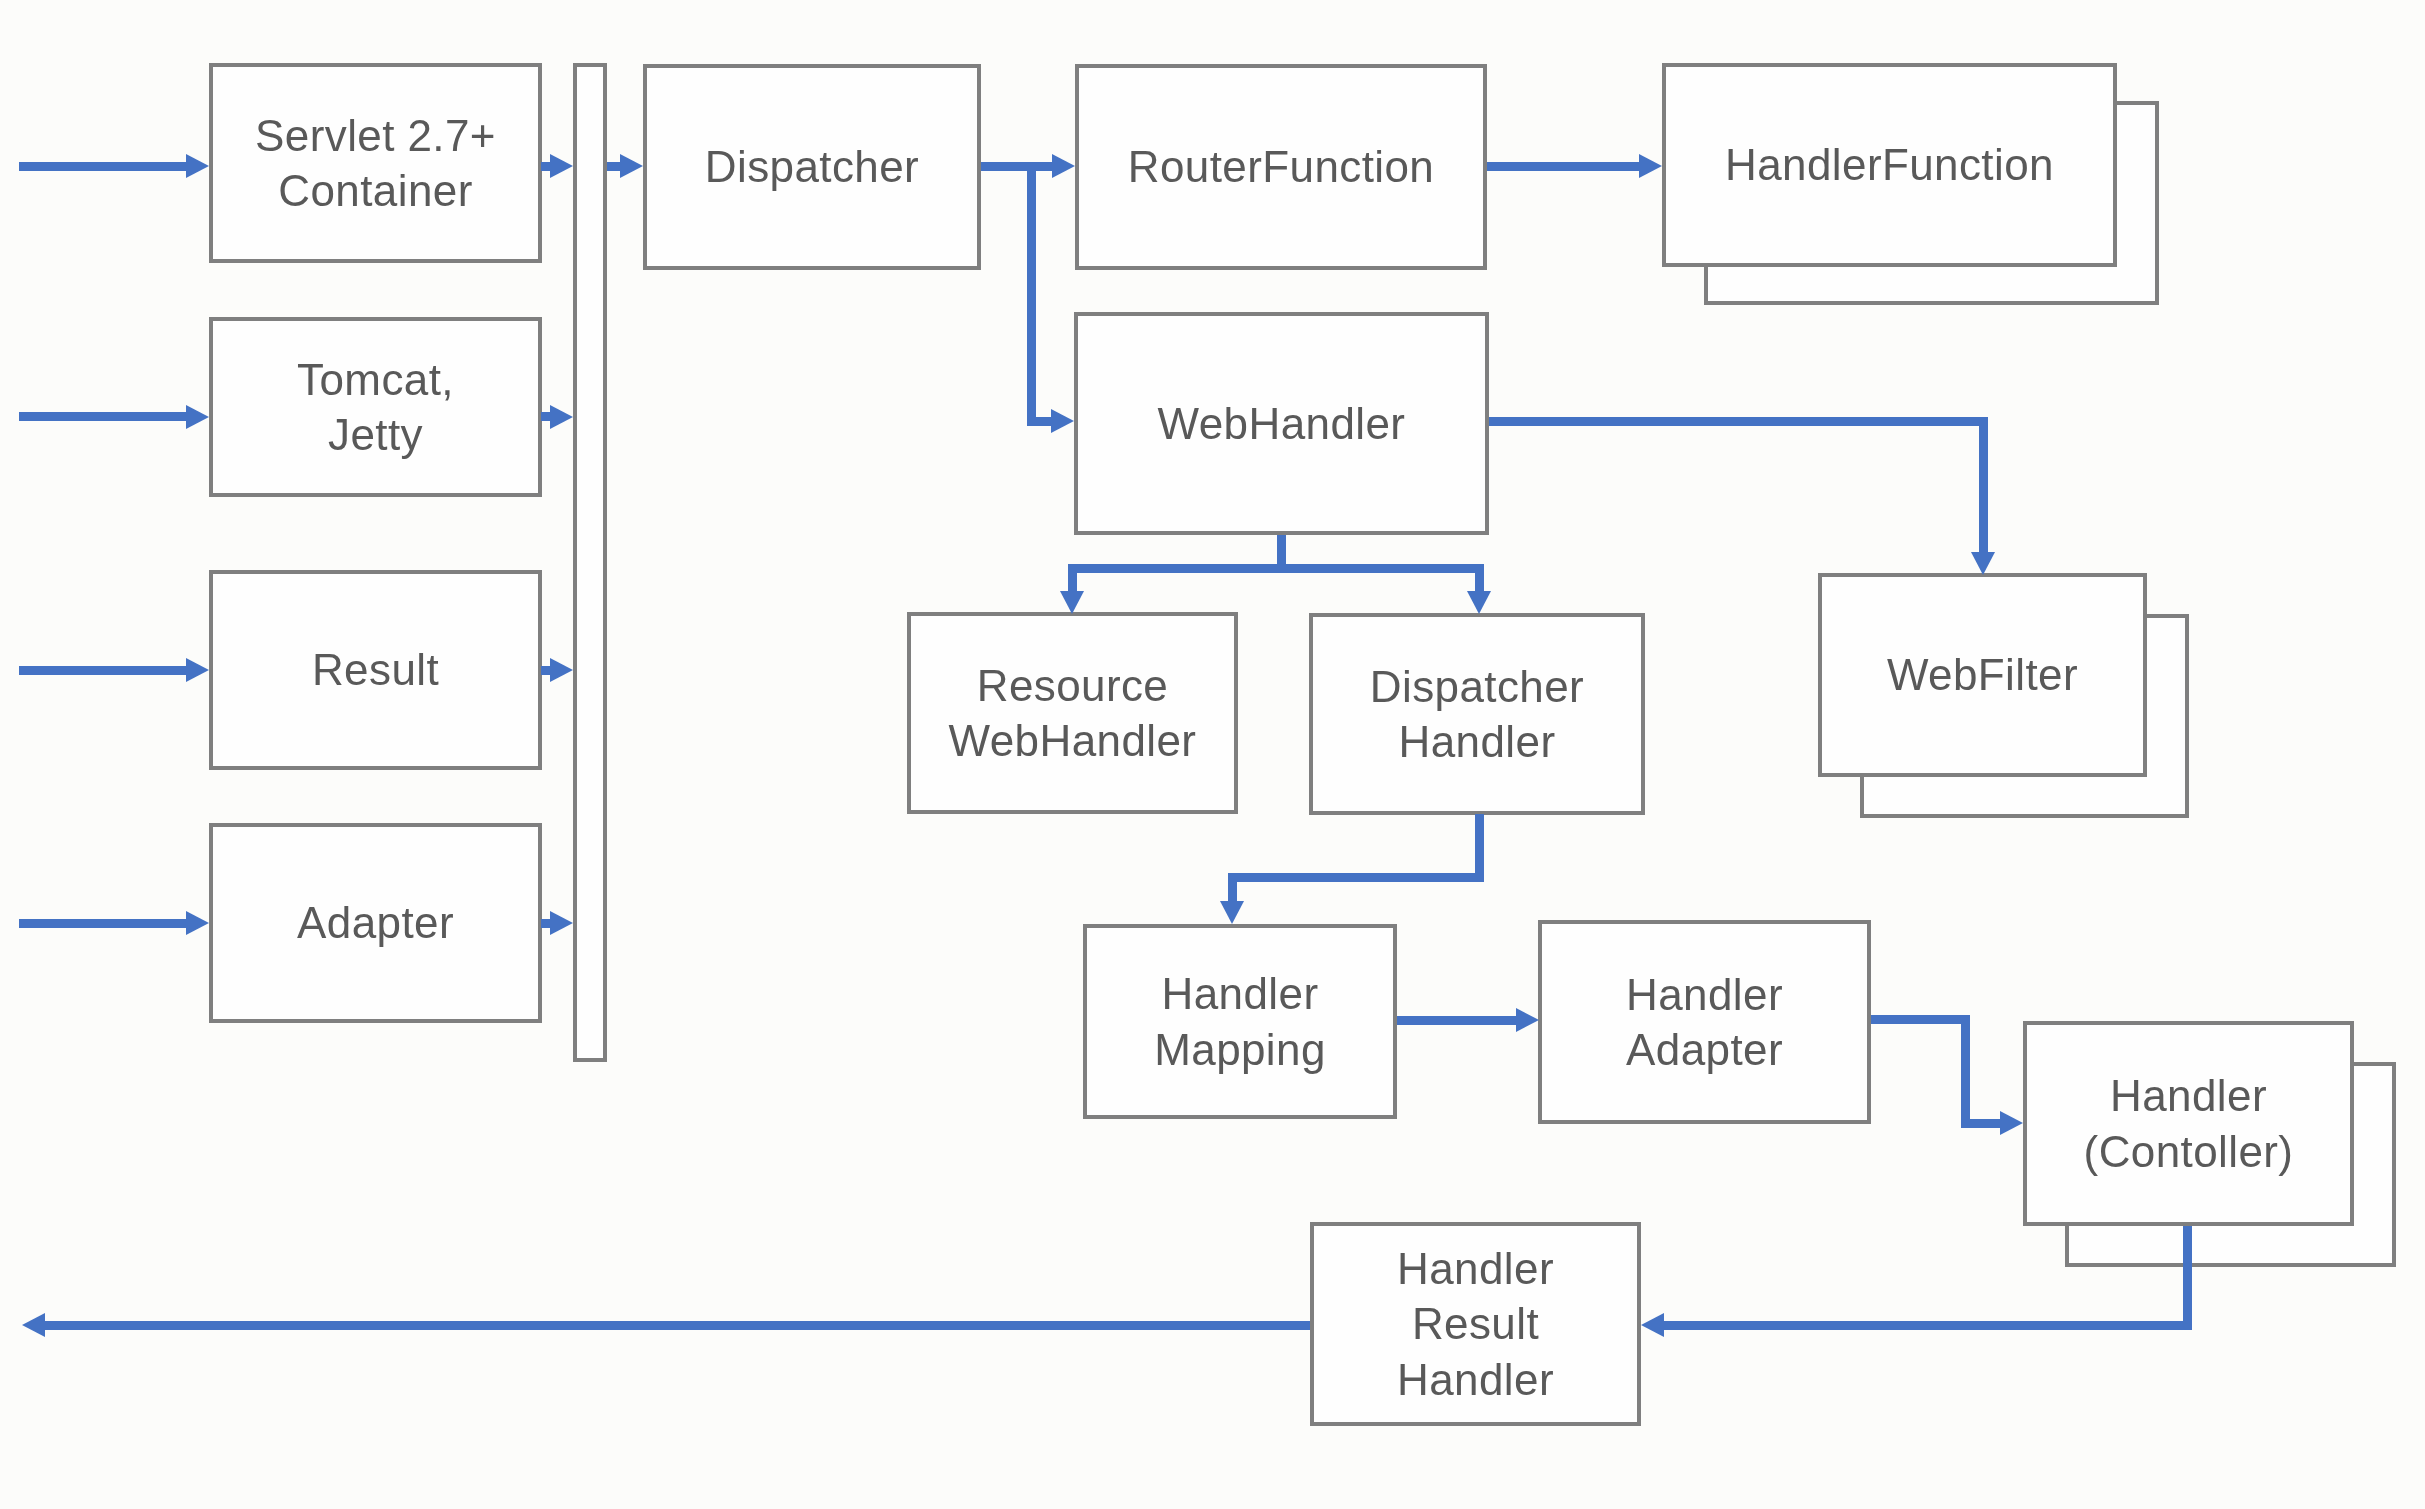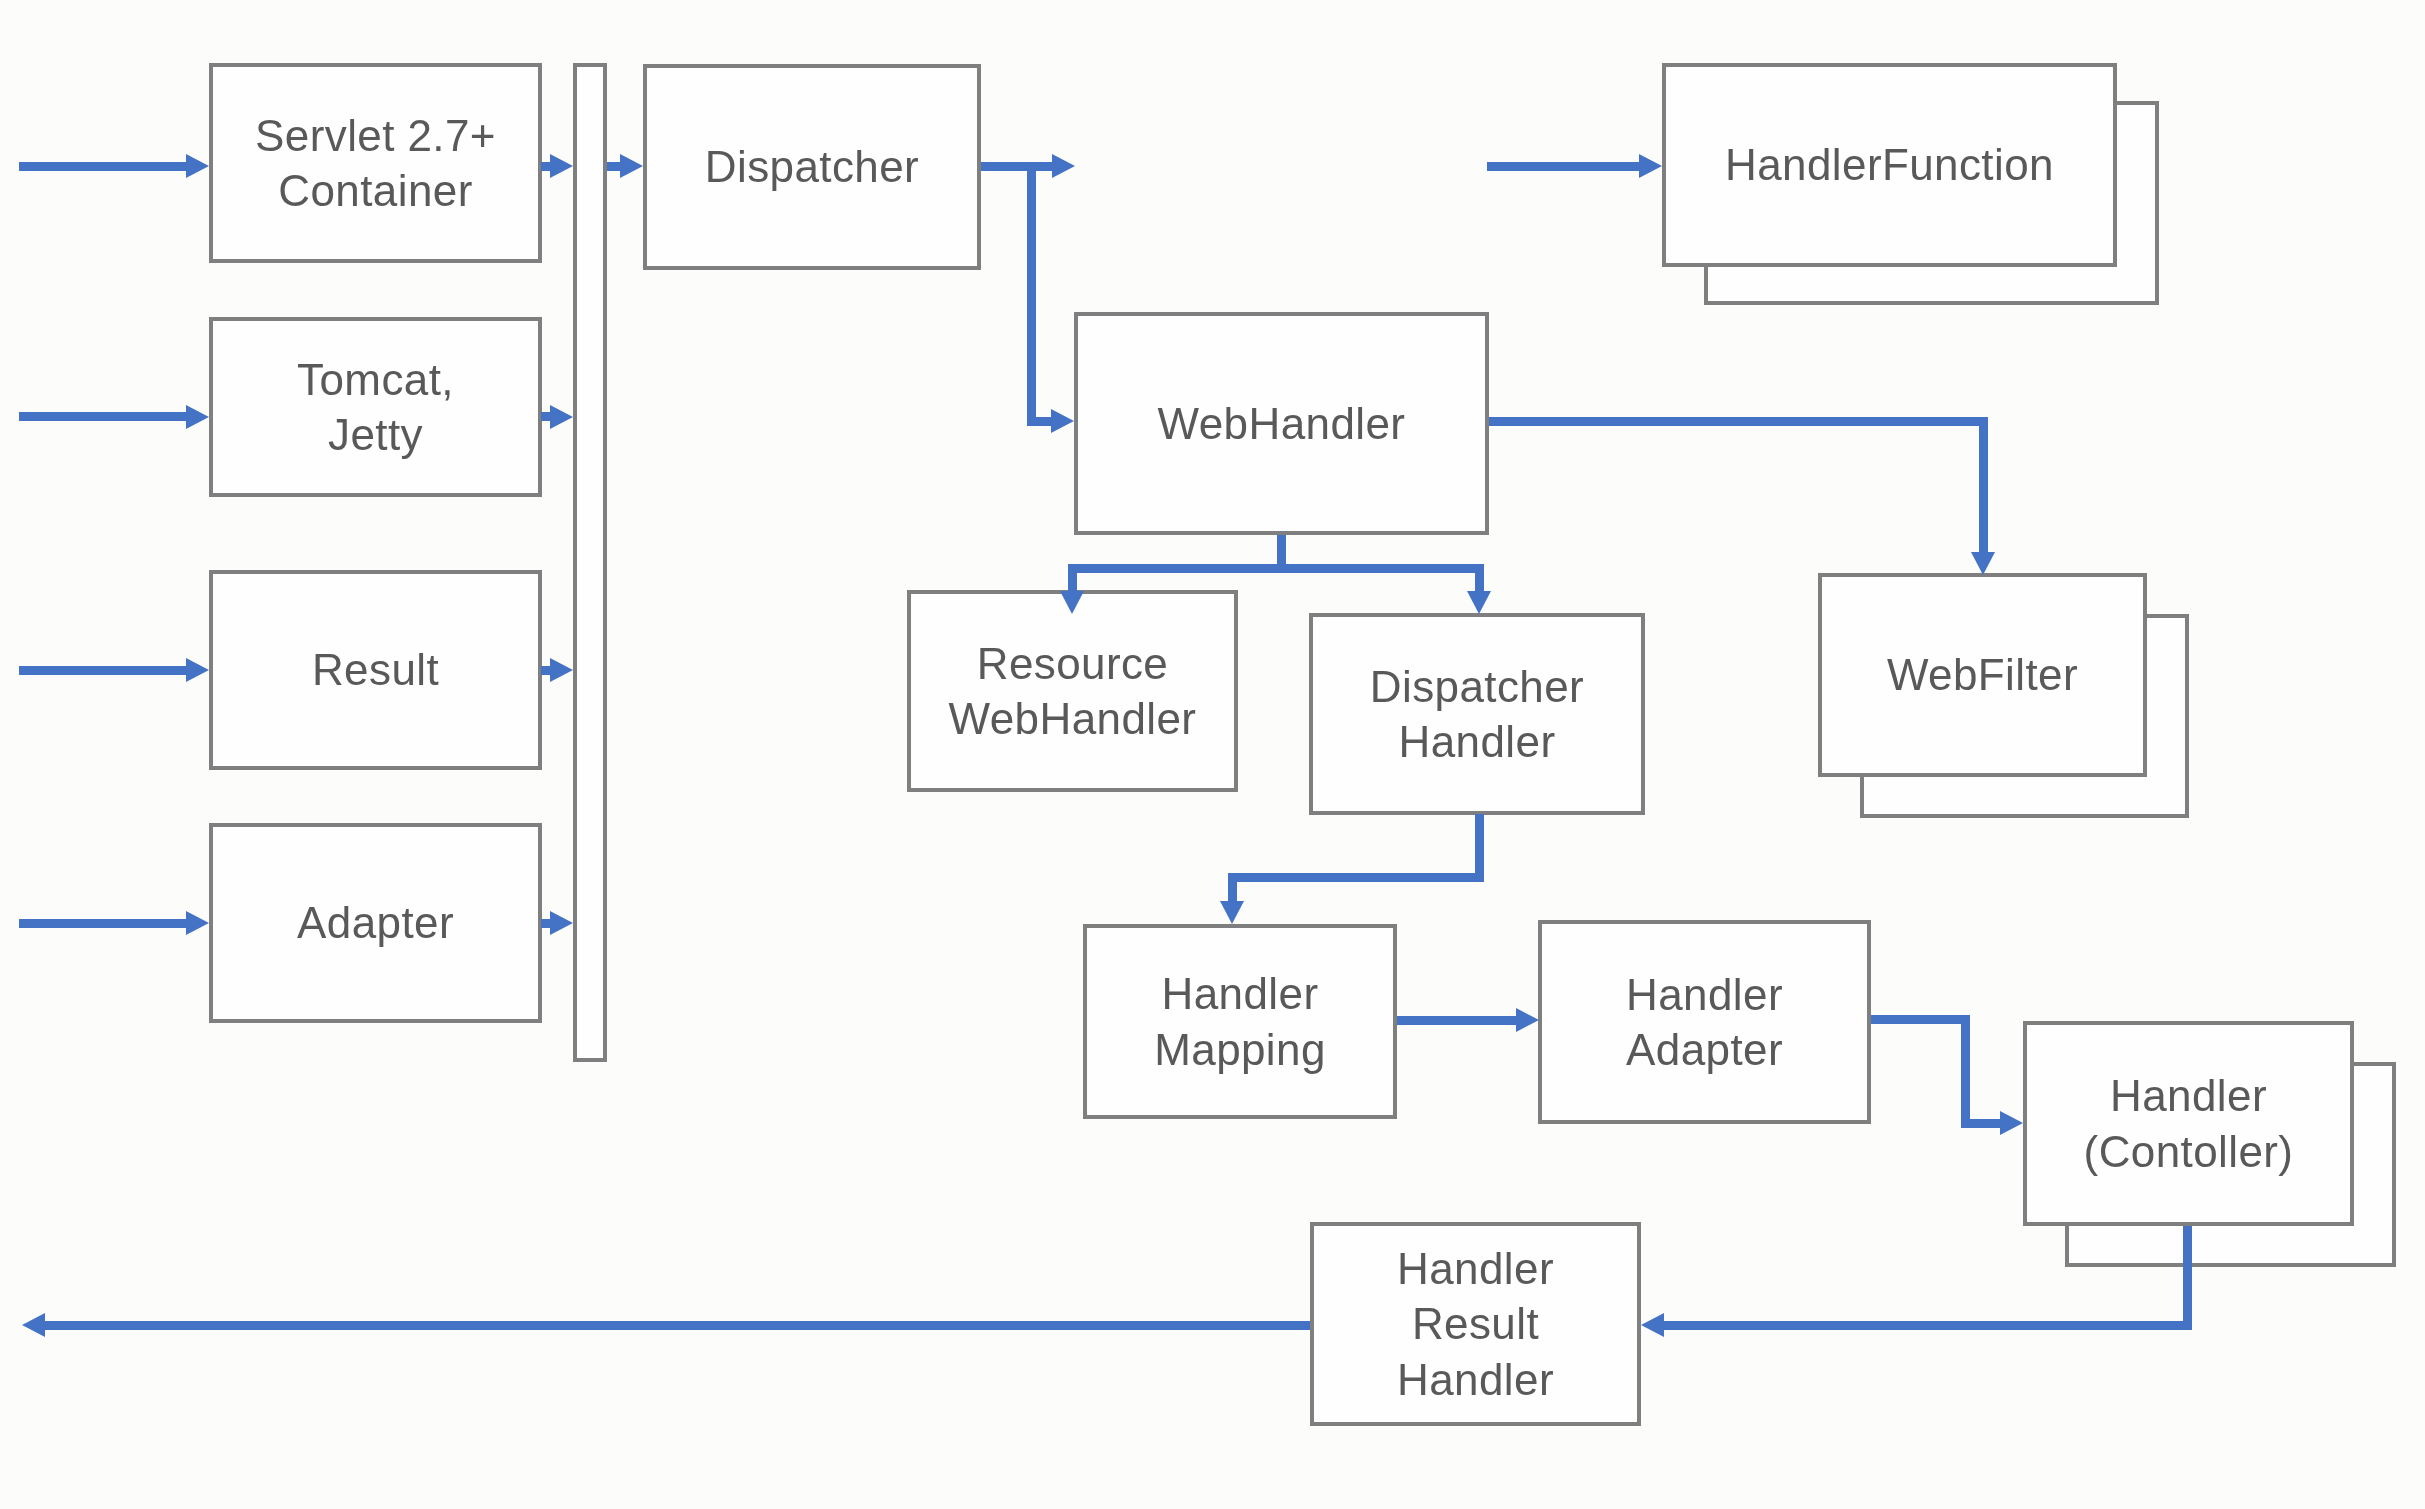--- a/index.html
+++ b/index.html
@@ -69,31 +69,34 @@
   <div class="box" style="left:209px;top:823px;width:333px;height:200px">
     <span class="label">Adapter</span>
   </div>
 
   <div class="bar" style="left:573px;top:63px;width:34px;height:999px"></div>
 
   <div class="box" style="left:643px;top:64px;width:338px;height:206px">
     <span class="label">Dispatcher</span>
   </div>
 
+  <div class="box" style="left:1075px;top:64px;width:412px;height:206px">
+    <span class="label">RouterFunction</span>
+  </div>
 
   <div class="box ghost" style="left:1704px;top:101px;width:455px;height:204px"></div>
   <div class="box" style="left:1662px;top:63px;width:455px;height:204px">
     <span class="label">HandlerFunction</span>
   </div>
 
   <div class="box" style="left:1074px;top:312px;width:415px;height:223px">
     <span class="label">WebHandler</span>
   </div>
 
-  <div class="box" style="left:907px;top:590px;width:331px;height:202px">
+  <div class="box" style="left:907px;top:612px;width:331px;height:202px">
     <span class="label">Resource
 WebHandler</span>
   </div>
 
   <div class="box" style="left:1309px;top:613px;width:336px;height:202px">
     <span class="label">Dispatcher
 Handler</span>
   </div>
 
   <div class="box ghost" style="left:1860px;top:614px;width:329px;height:204px"></div>

